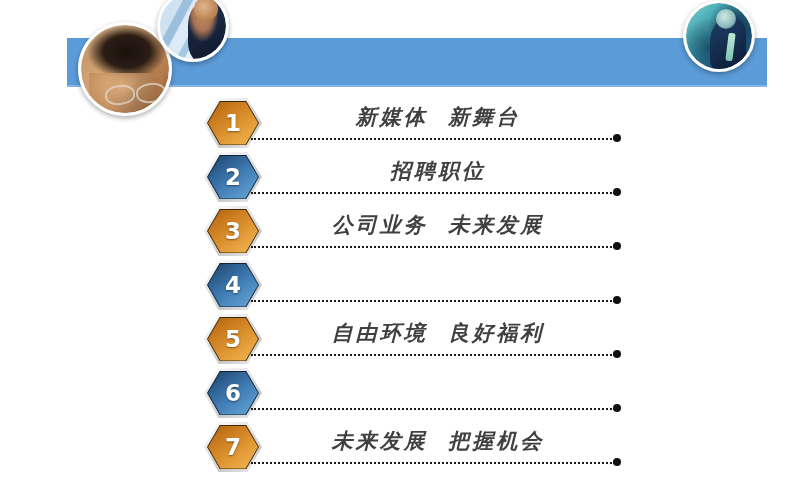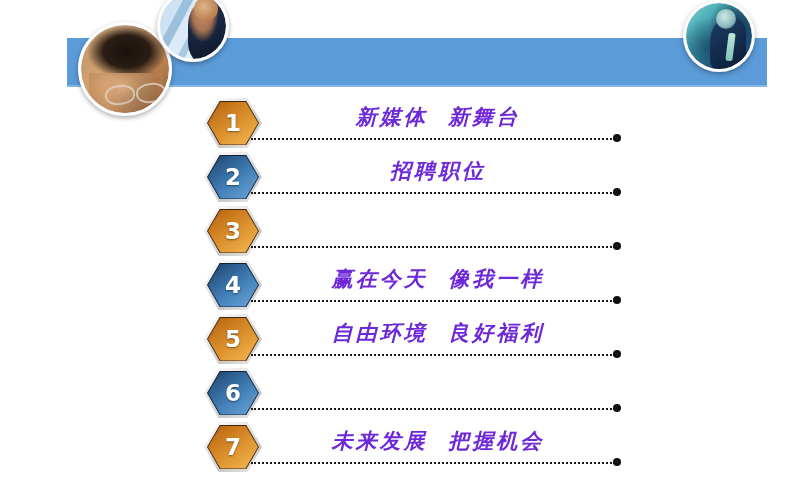--- a/index.html
+++ b/index.html
@@ -199,21 +199,21 @@
     border-radius: 50%;
     background: #111111;
   }
 
   .agenda-title {
     position: absolute;
     left: 262px;
     top: 6px;
     width: 352px;
     text-align: center;
-    color: #6d28d9;
+    color: #404040;
     font-family: "DejaVu Sans", "Liberation Sans", sans-serif;
     font-size: 21px;
     font-weight: bold;
     font-style: italic;
     letter-spacing: 3px;
     white-space: pre;
     line-height: 30px;
   }
 </style>
 </head>
@@ -273,33 +273,33 @@
   </div>
 
   <div class="agenda-row row-orange" style="top:204px">
     <div class="hex-wrap">
       <div class="hex-outer"></div>
       <div class="hex-edge"></div>
       <div class="hex-inner">
         <span class="hex-number">3</span>
       </div>
     </div>
+    <div class="agenda-title">公司业务  未来发展</div>
     <div class="dot-line"></div>
     <div class="dot-end"></div>
   </div>
 
   <div class="agenda-row row-blue" style="top:258px">
     <div class="hex-wrap">
       <div class="hex-outer"></div>
       <div class="hex-edge"></div>
       <div class="hex-inner">
         <span class="hex-number">4</span>
       </div>
     </div>
-    <div class="agenda-title">赢在今天  像我一样</div>
     <div class="dot-line"></div>
     <div class="dot-end"></div>
   </div>
 
   <div class="agenda-row row-orange" style="top:312px">
     <div class="hex-wrap">
       <div class="hex-outer"></div>
       <div class="hex-edge"></div>
       <div class="hex-inner">
         <span class="hex-number">5</span>

